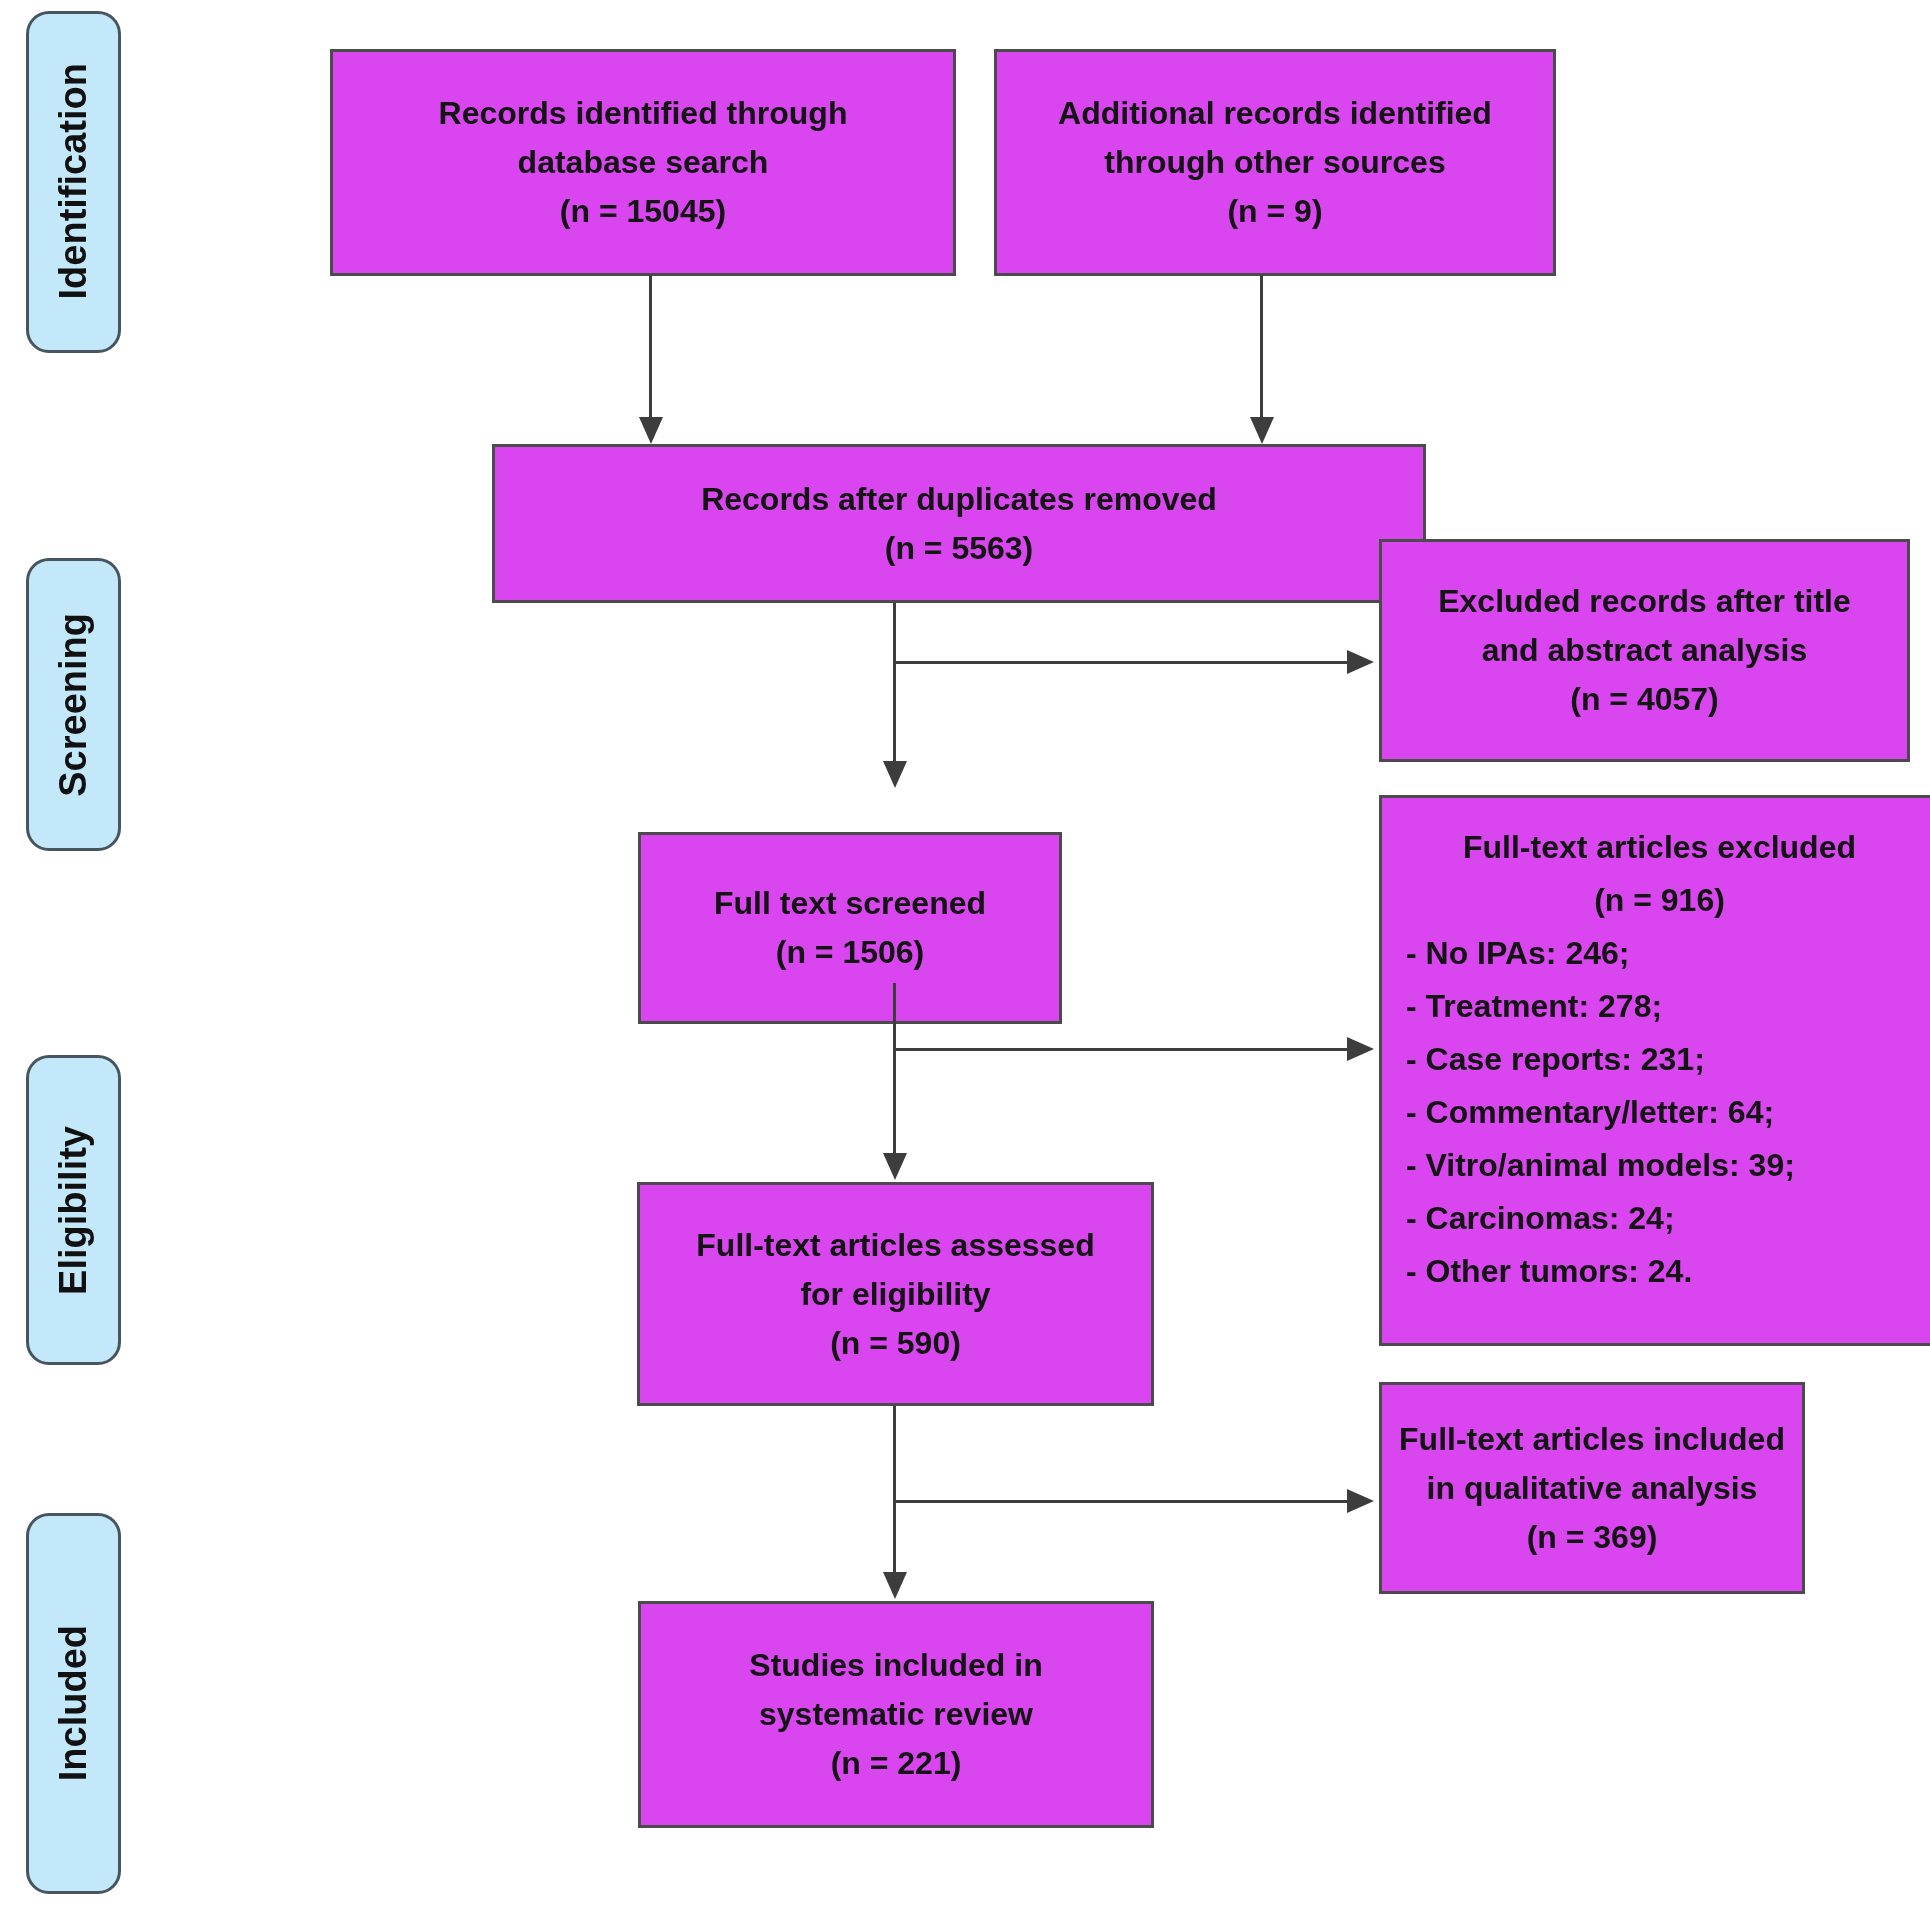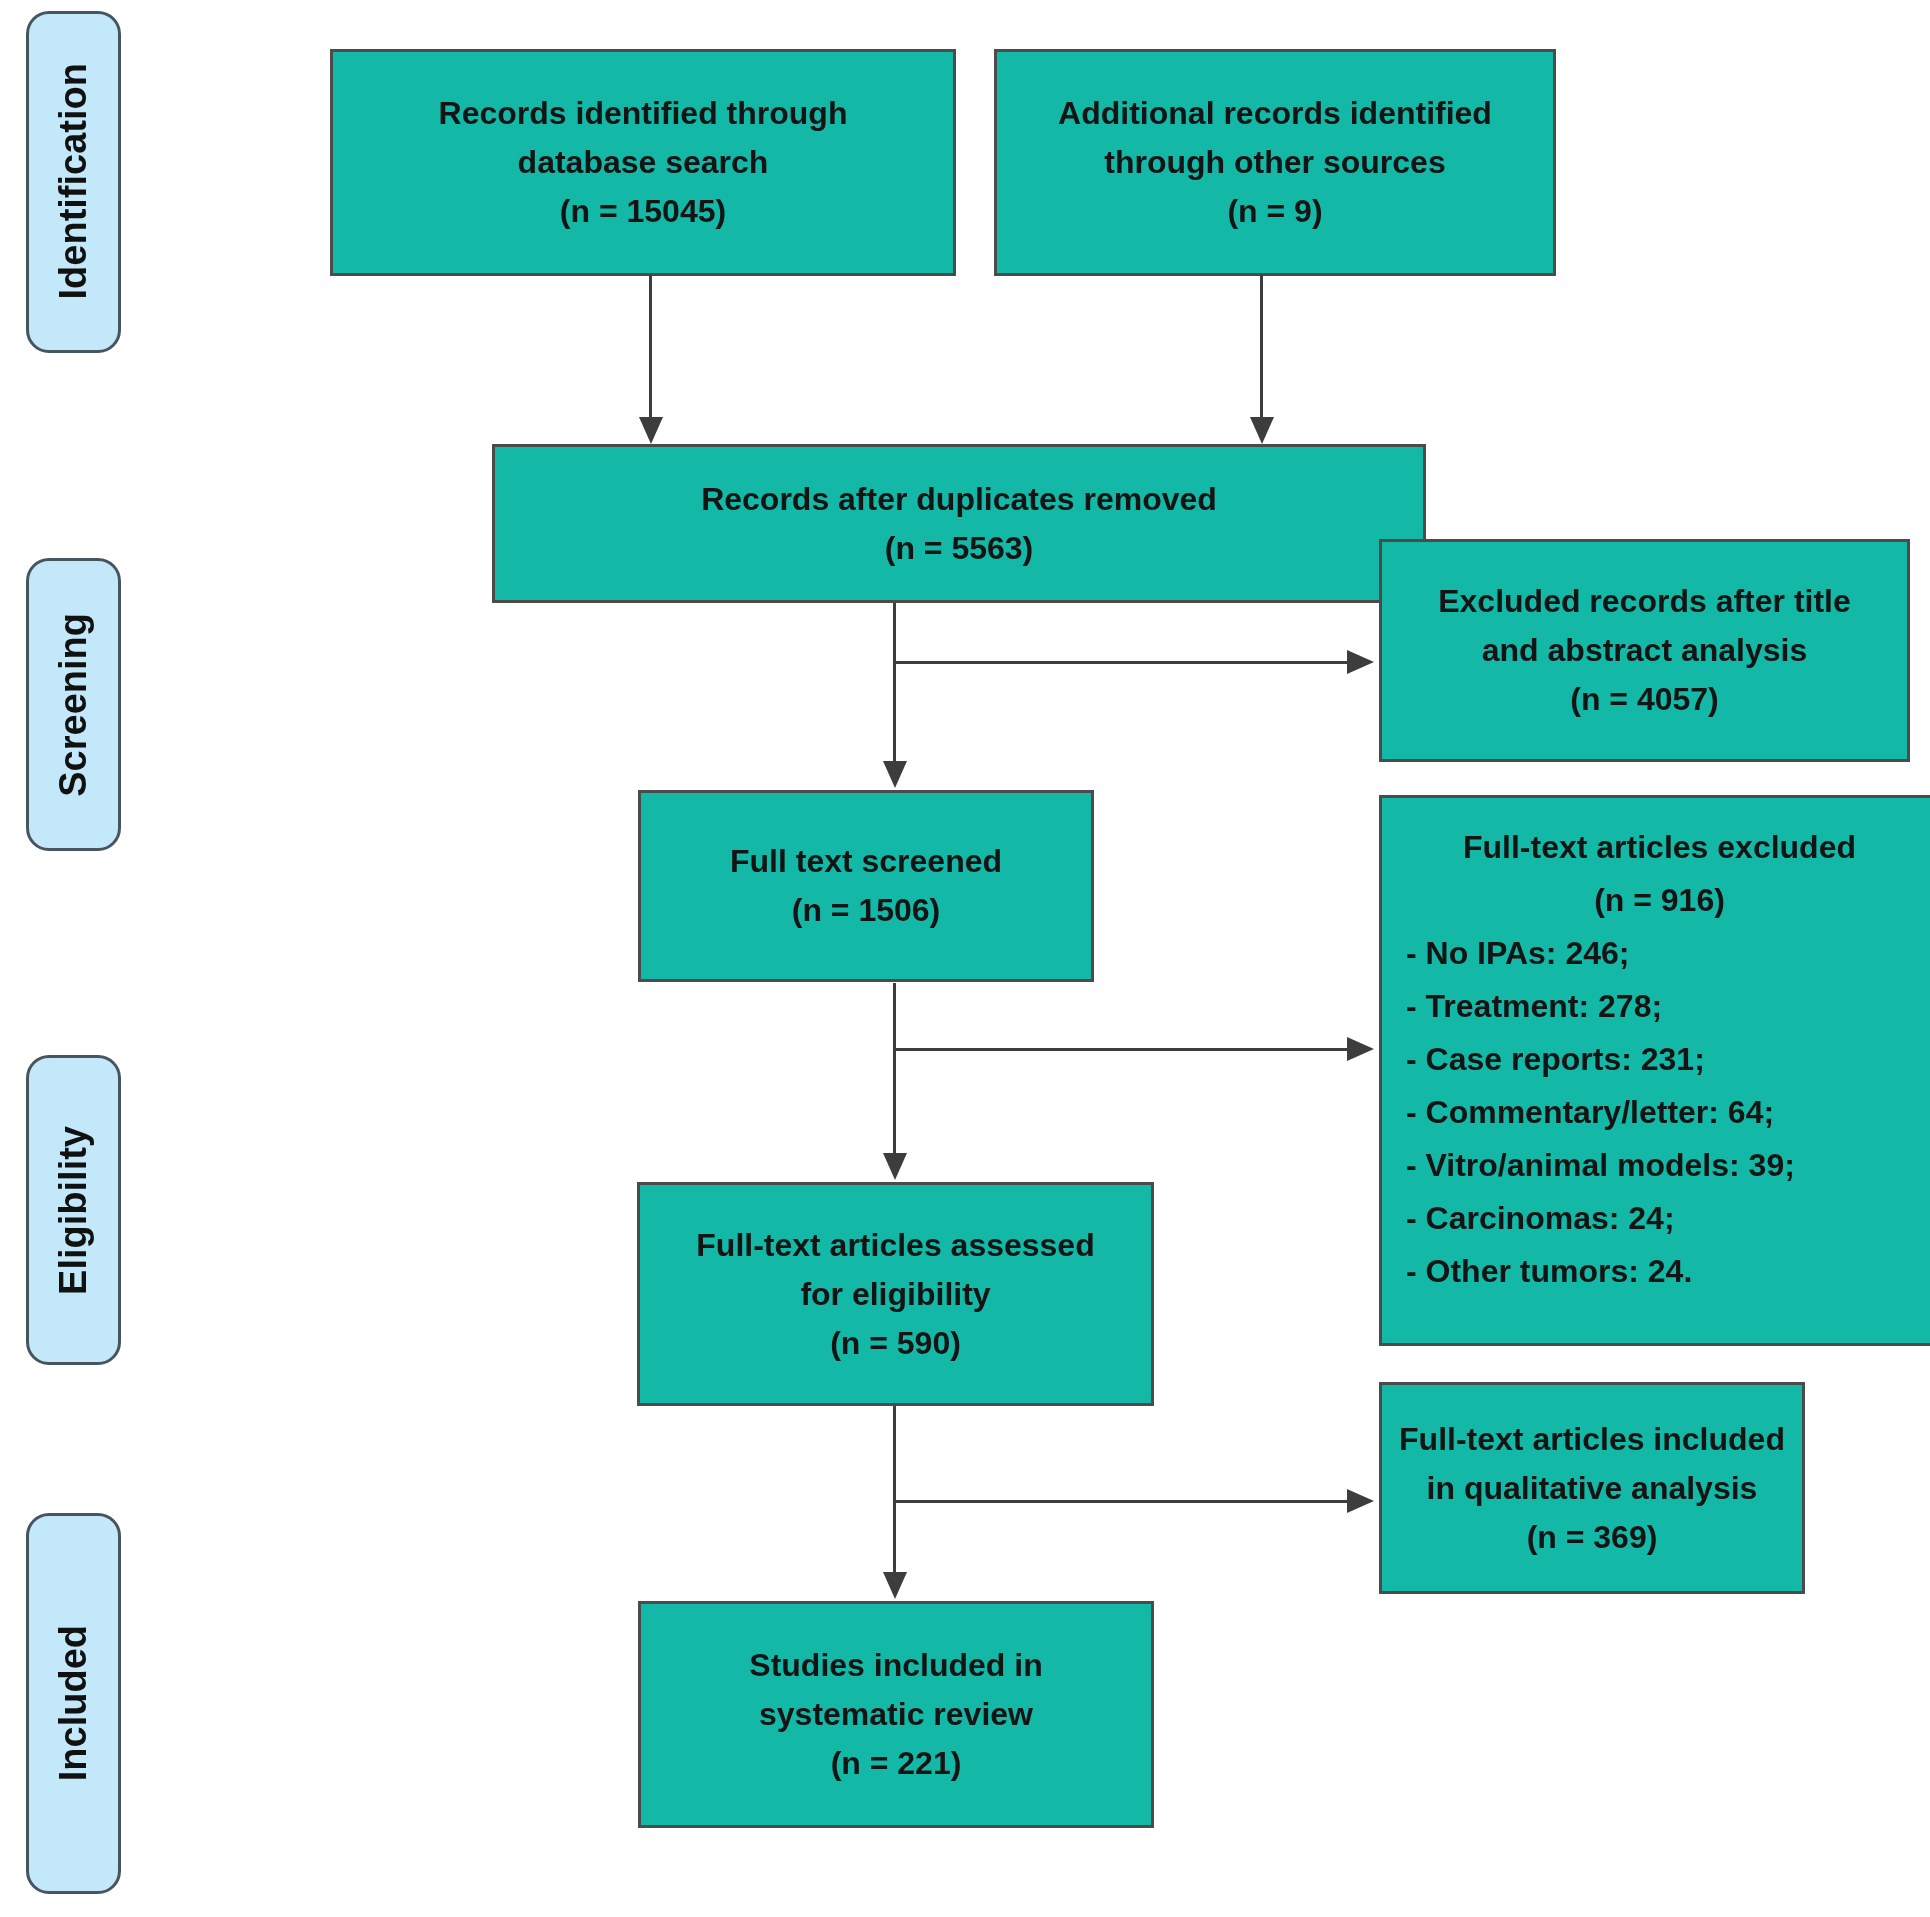--- a/index.html
+++ b/index.html
@@ -22,21 +22,21 @@
   }
   .stage .vtext{
     writing-mode:vertical-rl;
     transform:rotate(180deg);
     font-size:38px;font-weight:700;color:#111;
     white-space:nowrap;
   }
   
   .fbox{
     position:absolute;
-    background:#14b8a6;
+    background:#d946ef;
     border:3.8px solid #4b4b4b;
     box-sizing:border-box;
     display:flex;flex-direction:column;
     align-items:center;justify-content:center;
     text-align:center;
     font-size:32px;font-weight:700;line-height:49px;
   }
   .fbox .line{white-space:nowrap;}
   
   .fbox.listbox{
@@ -96,21 +96,21 @@
     <div class="line">Records after duplicates removed</div>
     <div class="line">(n = 5563)</div>
   </div>
 
   <div class="fbox" style="left:1379px;top:539px;width:531px;height:223px;">
     <div class="line">Excluded records after title</div>
     <div class="line">and abstract analysis</div>
     <div class="line">(n = 4057)</div>
   </div>
 
-  <div class="fbox" style="left:638px;top:790px;width:456px;height:192px;">
+  <div class="fbox" style="left:638px;top:832px;width:424px;height:192px;">
     <div class="line">Full text screened</div>
     <div class="line">(n = 1506)</div>
   </div>
 
   <div class="fbox listbox" style="left:1379px;top:795px;width:561px;height:551px;">
     <div class="line">Full-text articles excluded</div>
     <div class="line">(n = 916)</div>
     <div class="items">
       <div class="line">- No IPAs: 246;</div>
       <div class="line">- Treatment: 278;</div>

